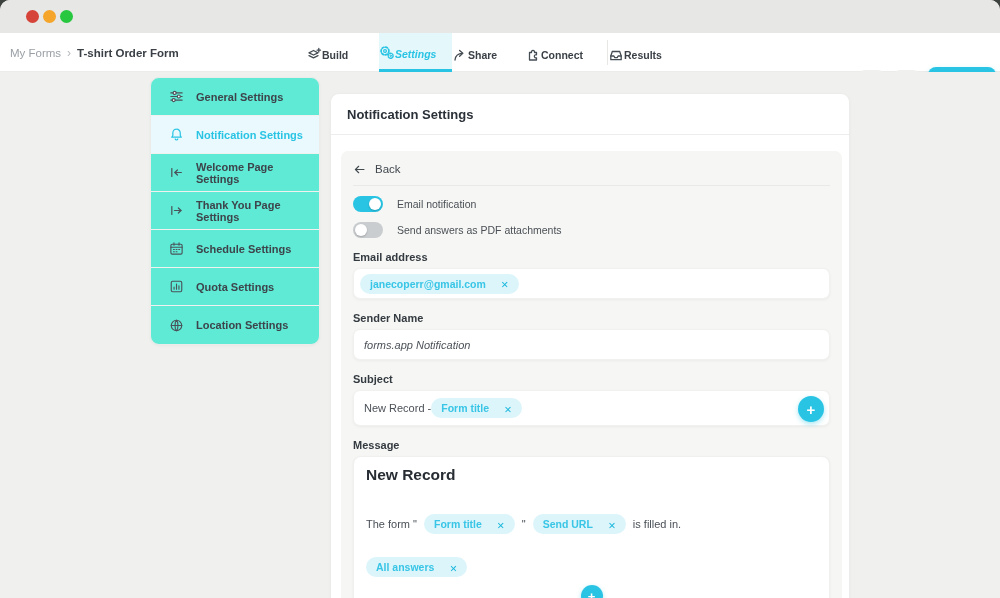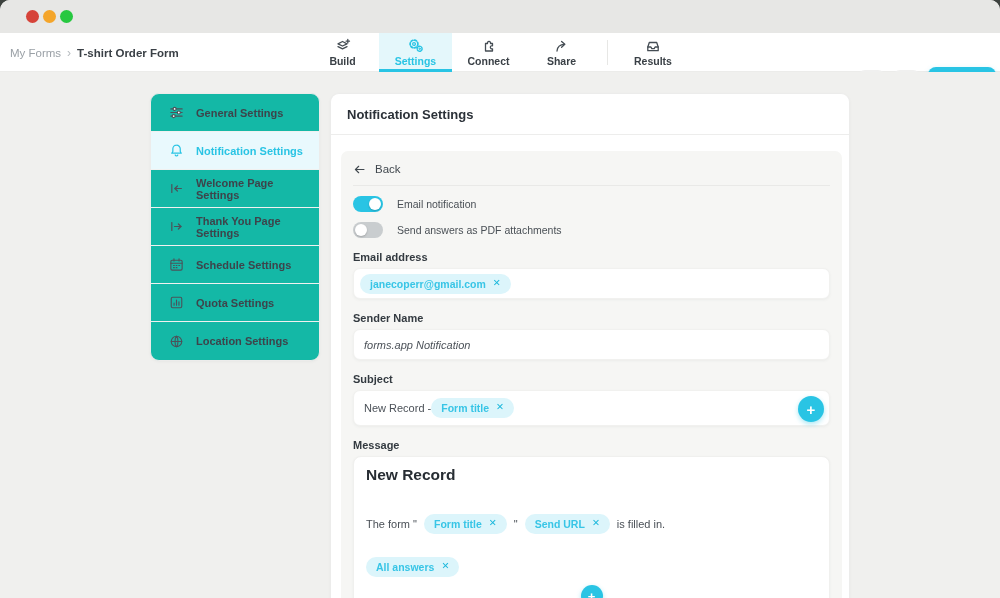--- a/index.html
+++ b/index.html
@@ -14,37 +14,37 @@
   .dot.green { left:60px; background:#27c840; }
 
   
   .header { height:39px; background:#fff; border-bottom:1px solid #ececea; position:relative; }
   .breadcrumb { position:absolute; left:10px; top:0; height:39px; display:flex; align-items:center; gap:6px; font-size:11.5px; }
   .breadcrumb .parent { color:#9aa0a6; }
   .breadcrumb .sep { color:#b6bbbf; font-size:12px; }
   .breadcrumb .current { color:#3a4046; font-weight:700; }
 
   .tabs { position:absolute; left:306px; top:0; height:39px; display:flex; }
-  .tab { width:73px; height:39px; display:flex; flex-direction:column; align-items:center; justify-content:flex-start; padding-top:4px; cursor:pointer; }
+  .tab { width:73px; height:39px; display:flex; flex-direction:row; align-items:center; justify-content:flex-start; padding-top:4px; cursor:pointer; }
   .tab .t-icon { height:17px; display:flex; align-items:center; justify-content:center; color:#454d54; }
   .tab .t-label { font-size:10.5px; font-weight:600; color:#3a4046; margin-top:1px; }
   .tab.active { background:#e4f7fb; border-bottom:3px solid #29c4e4; padding-top:4px; }
-  .tab.active .t-label, .tab.active .t-icon { color:#29c4e4; }
+  .tab.active .t-label, .tab.active .t-icon { color:#29c4e4;font-style:italic; }
   .tab.results { width:90px; }
   .tabs-divider { width:1px; background:#e7e7e5; margin:7px 0 7px 9px; }
 
   .header-actions { position:absolute; right:4px; top:34px; display:flex; align-items:center; gap:8px; }
   .icon-btn { width:27px; height:25px; background:#f0f0ef; border-radius:7px; display:flex; align-items:center; justify-content:center; color:#3c4248; cursor:pointer; }
   .save-btn { width:68px; height:31px; background:#29c4e4; border-radius:8px; display:flex; align-items:center; justify-content:center; gap:6px; color:#fff; font-size:12.5px; font-weight:700; cursor:pointer; box-shadow:0 2px 5px rgba(41,196,228,.35); }
 
   
   .content { position:relative; height:526px; background:#f0f0ee; overflow:hidden; }
 
   
-  .sidebar { position:absolute; left:150px; top:21px; width:170px; background:#14b8a6; border:1px solid #ececeb; border-radius:9px; box-shadow:0 1px 3px rgba(0,0,0,.04); overflow:hidden; }
+  .sidebar { position:absolute; left:150px; top:5px; width:170px; background:#5eead4; border:1px solid #ececeb; border-radius:9px; box-shadow:0 1px 3px rgba(0,0,0,.04); overflow:hidden; }
   .side-item { height:38px; display:flex; align-items:center; gap:12px; padding-left:17px; border-bottom:1px solid #f1f1f0; font-size:11px; font-weight:600; color:#3d444b; cursor:pointer; }
   .side-item:last-child { border-bottom:none; }
   .side-item .s-icon { width:16px; height:16px; display:flex; align-items:center; justify-content:center; color:#4b535a; flex:0 0 16px; }
   .side-item.active { background:#e9f9fd; color:#29c4e4; }
   .side-item.active .s-icon { color:#29c4e4; }
 
   
   .main-card { position:absolute; left:330px; top:21px; width:520px; height:505px; background:#fff; border:1px solid #ececeb; border-bottom:none; border-radius:9px 9px 0 0; box-shadow:0 1px 3px rgba(0,0,0,.04); }
   .card-title { height:41px; line-height:41px; padding-left:16px; font-size:13px; font-weight:700; color:#2b3138; border-bottom:1px solid #ededec; }
   .gray-panel { position:absolute; left:10px; right:7px; top:57px; bottom:0; background:#f6f6f4; border-radius:7px 7px 0 0; padding:8px 12px 0 12px; }
@@ -60,21 +60,21 @@
   .toggle .knob { position:absolute; top:2px; width:12px; height:12px; border-radius:50%; background:#fff; box-shadow:0 1px 2px rgba(0,0,0,.2); }
   .toggle.on .knob { right:2px; }
   .toggle.off .knob { left:2px; }
   .toggle-label { font-size:10.5px; color:#4a5056; }
 
   .field-label { font-size:11px; font-weight:700; color:#333a40; margin-top:13px; }
   .input { margin-top:5px; background:#fff; border:1px solid #f1f1ef; border-radius:7px; height:31px; display:flex; align-items:center; padding:0 10px; box-shadow:0 1px 3px rgba(40,50,60,.05); position:relative; }
   .input.tall { height:36px; }
   .input .plain-text { font-size:11px; color:#4b5158; border:none; outline:none; background:transparent; width:100%; font-family:inherit;font-style:italic; }
 
-  .chip { display:inline-flex; align-items:flex-start; gap:7px; background:#dcf5fb; color:#38c5e6; border-radius:20px; padding:4px 10px; font-size:10.5px; font-weight:600; white-space:nowrap; }
+  .chip { display:inline-flex; align-items:flex-end; gap:15px; background:#dcf5fb; color:#38c5e6; border-radius:20px; padding:4px 10px; font-size:10.5px; font-weight:600; white-space:nowrap; }
   .chip .chip-x { font-size:9.5px; font-weight:700; color:#1cb8dc; cursor:pointer; line-height:1; }
 
   .subject-text { font-size:11px; color:#4b5158; }
   .plus-btn { background:#29c4e4; color:#fff; border-radius:50%; display:flex; align-items:center; justify-content:center; font-weight:700; cursor:pointer; box-shadow:0 2px 5px rgba(41,196,228,.4); }
   .plus-btn.subject { position:absolute; right:5px; top:5px; width:26px; height:26px; font-size:15px; }
   .plus-btn.bottom { width:22px; height:22px; font-size:13px; margin:8px auto 0 auto; }
 
   .message-card { margin-top:5px; background:#fff; border:1px solid #f0f0ee; border-radius:8px; height:170px; padding:9px 12px 0 12px; box-shadow:0 1px 3px rgba(40,50,60,.05); }
   .msg-heading { font-size:15.5px; font-weight:700; color:#272d33; }
   .msg-body { margin-top:30px; display:flex; align-items:center; gap:7px; font-size:11px; color:#4a5057; flex-wrap:wrap; }
@@ -115,34 +115,34 @@
             <circle cx="6" cy="6" r="3.9" stroke-width="1.7" stroke-dasharray="2 1.7"></circle>
             <circle cx="6" cy="6" r="1.4" stroke-width="1.2"></circle>
             <circle cx="11.6" cy="10.8" r="2.5" stroke-width="1.5" stroke-dasharray="1.4 1.2"></circle>
             <circle cx="11.6" cy="10.8" r="0.7" stroke-width="1"></circle>
           </svg>
         </span>
         <span class="t-label">Settings</span>
       </div>
       <div class="tab">
         <span class="t-icon">
-          <svg width="16" height="16" viewBox="0 0 16 16" fill="none" stroke="currentColor" stroke-width="1.3" stroke-linejoin="round">
-            <path d="M4.5 5.5h2a1.6 1.6 0 1 1 3 0h2v2.3a1.6 1.6 0 1 0 0 3v2.2H4.5z"></path>
-          </svg>
-        </span>
-        <span class="t-label">Connect</span>
-      </div>
-      <div class="tab">
-        <span class="t-icon">
           <svg width="16" height="16" viewBox="0 0 16 16" fill="none" stroke="currentColor" stroke-width="1.3" stroke-linecap="round" stroke-linejoin="round">
             <path d="M3 13c.4-4.2 3-6.5 7.5-6.6"></path>
               <path d="M7.6 3.4 10.8 6.3 7.6 9.2"></path>
           </svg>
         </span>
         <span class="t-label">Share</span>
+      </div>
+      <div class="tab">
+        <span class="t-icon">
+          <svg width="16" height="16" viewBox="0 0 16 16" fill="none" stroke="currentColor" stroke-width="1.3" stroke-linejoin="round">
+            <path d="M4.5 5.5h2a1.6 1.6 0 1 1 3 0h2v2.3a1.6 1.6 0 1 0 0 3v2.2H4.5z"></path>
+          </svg>
+        </span>
+        <span class="t-label">Connect</span>
       </div>
       <div class="tabs-divider"></div>
       <div class="tab results">
         <span class="t-icon">
           <svg width="16" height="16" viewBox="0 0 16 16" fill="none" stroke="currentColor" stroke-width="1.3" stroke-linecap="round" stroke-linejoin="round">
             <path d="M2.8 9 4.3 4.5h7.4L13.2 9v3.7H2.8z"></path>
             <path d="M2.8 9h3.1l.9 1.6h2.4L10.1 9h3.1"></path>
           </svg>
         </span>
         <span class="t-label">Results</span>

